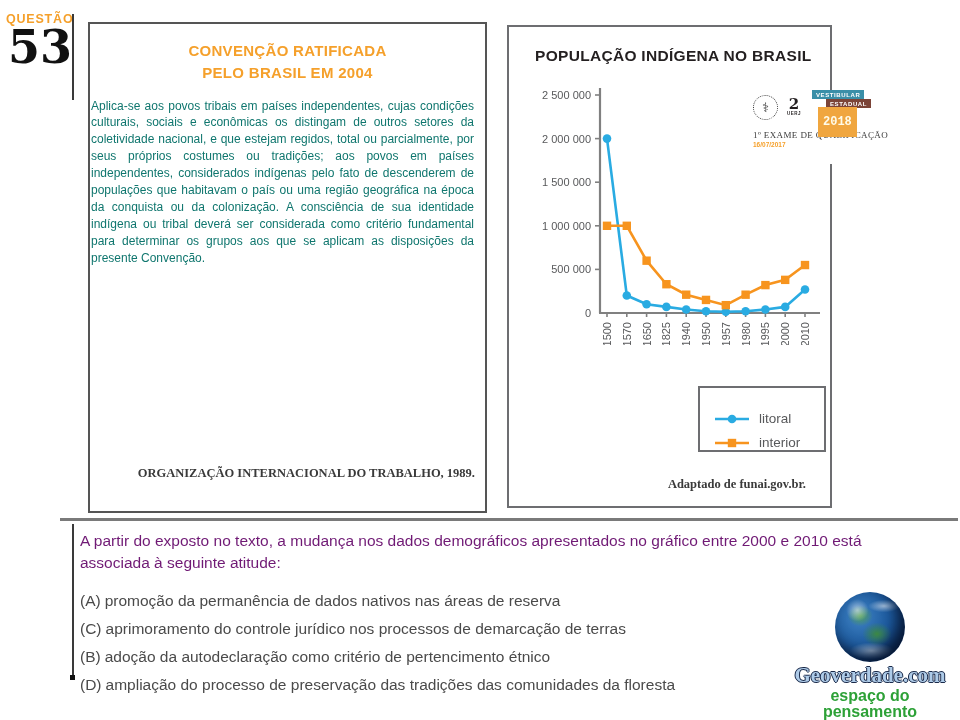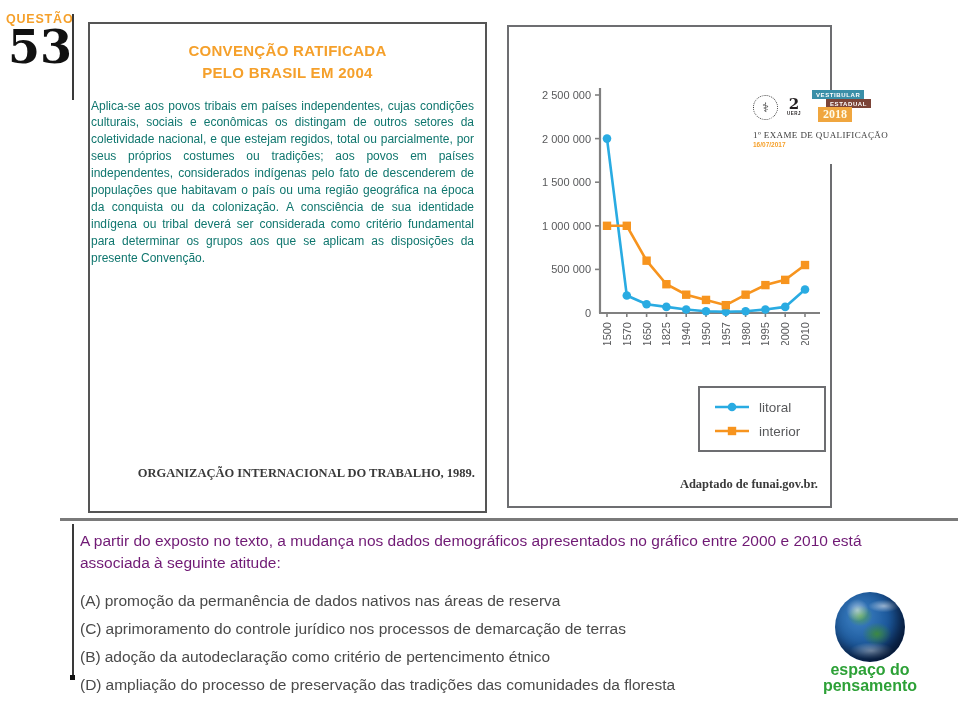--- a/index.html
+++ b/index.html
@@ -29,42 +29,42 @@
     position:absolute;left:507px;top:25px;width:325px;height:483px;
     border:2px solid #6D6E71;box-sizing:border-box;background:#fff;
   }
   .cb-title{position:absolute;left:26px;top:20px;font-weight:bold;font-size:15.5px;
     letter-spacing:.3px;color:#231F20;}
   #chart-svg{position:absolute;left:6px;top:56px;}
   .tick-label{font-family:"Liberation Sans",sans-serif;font-size:11px;fill:#58595B;}
   .legend-box{
     position:absolute;left:189px;top:359px;width:128px;height:66px;
     border:2px solid #6D6E71;box-sizing:border-box;
-    display:flex;flex-direction:column;justify-content:center;gap:9px;padding-left:14px;
+    display:flex;flex-direction:column;justify-content:flex-end;gap:9px;padding-left:14px;
   }
   .legend-row{display:flex;align-items:center;gap:9px;}
   .legend-row span{font-size:13.5px;color:#58595B;}
-  .cb-source{position:absolute;right:12px;bottom:14px;text-align:center;
+  .cb-source{position:absolute;right:24px;bottom:14px;text-align:center;
     font-family:"Liberation Serif",serif;font-weight:bold;color:#3a3a3a;font-size:12.5px;}
   
   .exam-badge{position:absolute;left:753px;top:90px;width:154px;height:74px;
     background:#fff;z-index:5;}
   .eb-row{display:flex;align-items:center;gap:9px;}
   .seal{width:25px;height:25px;border-radius:50%;border:1.5px dotted #3a3a3a;
     display:flex;align-items:center;justify-content:center;font-size:13px;color:#3a3a3a;box-sizing:border-box;}
   .uerj-mark{text-align:center;line-height:1;color:#231F20;}
   .uerj-mark .u2{font-weight:bold;font-size:15px;font-family:"DejaVu Serif",serif;}
   .uerj-mark .ul{font-size:4.5px;letter-spacing:.5px;font-weight:bold;}
   .badge-stack{position:relative;width:66px;height:34px;}
   .badge-vest{position:absolute;top:0;left:2px;background:#3A8FA8;color:#fff;
     font-size:6px;font-weight:bold;letter-spacing:.6px;padding:1.5px 4px;}
   .badge-est{position:absolute;top:9px;left:16px;background:#7B4438;color:#fff;
     font-size:6px;font-weight:bold;letter-spacing:.6px;padding:1.5px 4px;}
   .badge-year{position:absolute;top:17px;left:8px;background:#F0A63F;color:#fffbe8;
-    font-size:12px;font-weight:bold;padding:0 5px;font-family:Liberation Serif, serif;}
+    font-size:12px;font-weight:bold;padding:8px 5px;font-family:Liberation Mono, monospace;}
   .eb-exam{margin-top:6px;font-family:"Liberation Serif",serif;font-size:9px;
     letter-spacing:.4px;color:#3a3a3a;white-space:nowrap;}
   .eb-date{margin-top:1px;font-size:6.5px;font-weight:bold;color:#F5A02B;}
   
   .divider{position:absolute;left:60px;top:518px;width:898px;height:3px;background:#7a7a7a;}
   .vline-bottom{position:absolute;left:72px;top:524px;width:2px;height:152px;background:#3a3a3a;}
   .vline-dot{position:absolute;left:70px;top:675px;width:5px;height:5px;background:#111;}
   .question-text{position:absolute;left:80px;top:530px;width:820px;
     font-size:15.5px;line-height:1.45;color:#701a75;}
   .options{position:absolute;left:80px;top:592px;display:flex;flex-direction:column;gap:10px;
@@ -102,20 +102,21 @@
     <div>CONVENÇÃO RATIFICADA</div>
     <div>PELO BRASIL EM 2004</div>
   </div>
   <div class="lb-body">Aplica-se aos povos tribais em países independentes, cujas condições culturais, sociais e econômicas os distingam de outros setores da coletividade nacional, e que estejam regidos, total ou parcialmente, por seus próprios costumes ou tradições; aos povos em países independentes, considerados indígenas pelo fato de descenderem de populações que habitavam o país ou uma região geográfica na época da conquista ou da colonização. A consciência de sua identidade indígena ou tribal deverá ser considerada como critério fundamental para determinar os grupos aos que se aplicam as disposições da presente Convenção.</div>
   <div class="lb-source">
     <div>ORGANIZAÇÃO INTERNACIONAL DO TRABALHO, 1989.</div>
   </div>
 </div>
 
 <div class="right-box">
+  <div class="cb-title">POPULAÇÃO INDÍGENA NO BRASIL</div>
   <svg id="chart-svg" width="312" height="262" viewBox="0 0 312 262">
       <line x1="80" y1="12" x2="85" y2="12" stroke="#808080" stroke-width="1.6"></line>
       <text x="76" y="16" text-anchor="end" class="tick-label">2 500 000</text>
       <line x1="80" y1="55.599999999999994" x2="85" y2="55.599999999999994" stroke="#808080" stroke-width="1.6"></line>
       <text x="76" y="59.599999999999994" text-anchor="end" class="tick-label">2 000 000</text>
       <line x1="80" y1="99.20000000000002" x2="85" y2="99.20000000000002" stroke="#808080" stroke-width="1.6"></line>
       <text x="76" y="103.20000000000002" text-anchor="end" class="tick-label">1 500 000</text>
       <line x1="80" y1="142.8" x2="85" y2="142.8" stroke="#808080" stroke-width="1.6"></line>
       <text x="76" y="146.8" text-anchor="end" class="tick-label">1 000 000</text>
       <line x1="80" y1="186.4" x2="85" y2="186.4" stroke="#808080" stroke-width="1.6"></line>
@@ -222,14 +223,15 @@
   <div class="option">
     <span class="ok">(B)</span><span>adoção da autodeclaração como critério de pertencimento étnico</span>
   </div>
   <div class="option">
     <span class="ok">(D)</span><span>ampliação do processo de preservação das tradições das comunidades da floresta</span>
   </div>
 </div>
 
 <div class="site-logo">
   <div class="globe"></div>
+  <div class="site-name">Geoverdade.com</div>
   <div class="site-tagline">espaço do pensamento</div>
 </div>
 
 </body></html>

